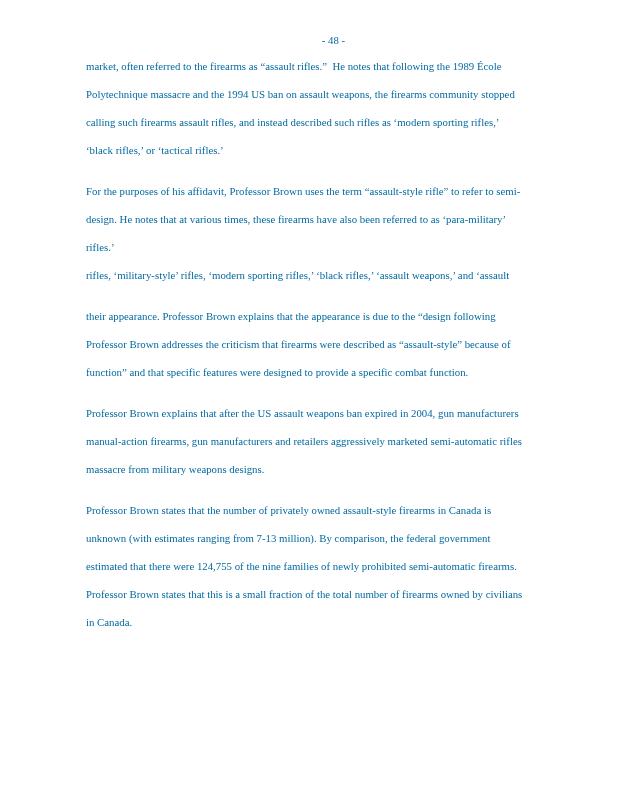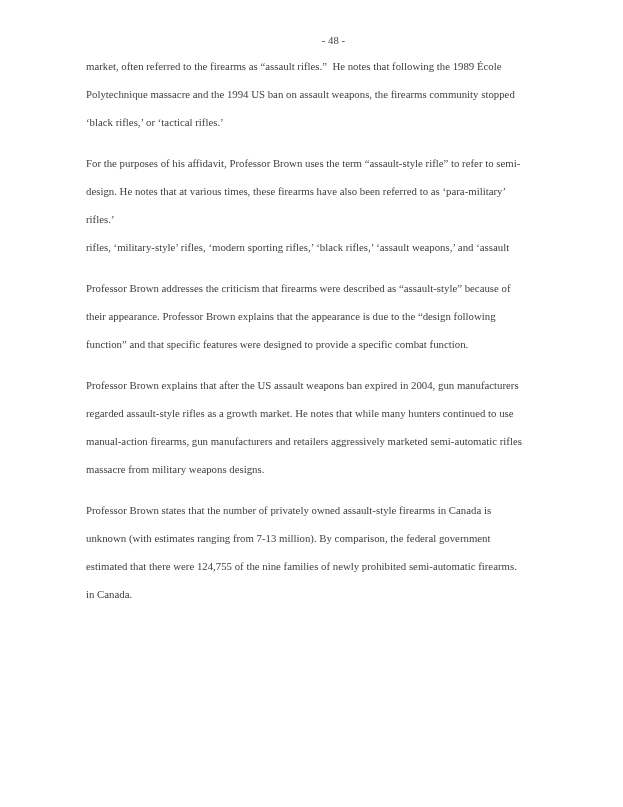--- a/index.html
+++ b/index.html
@@ -7,21 +7,21 @@
     padding: 0;
     background: #ffffff;
   }
   .page {
     position: relative;
     width: 623px;
     height: 807px;
     background: #ffffff;
     overflow: hidden;
     font-family: "Liberation Serif", "DejaVu Serif", serif;
-    color: #404040;
+    color: #0369a1;
   }
   .page-number {
     padding-top: 33px;
     margin-left: 70px;
     width: 527px;
     text-align: center;
     font-size: 10.8px;
     line-height: 14px;
   }
   .content {
@@ -40,39 +40,40 @@
 </style>
 </head>
 <body>
 
 <div class="page">
   <div class="page-number">- 48 -</div>
   <div class="content">
       <div class="paragraph">
         <div class="line">market, often referred to the firearms as “assault rifles.”  He notes that following the 1989 École</div>
         <div class="line">Polytechnique massacre and the 1994 US ban on assault weapons, the firearms community stopped</div>
+        <div class="line">calling such firearms assault rifles, and instead described such rifles as ‘modern sporting rifles,’</div>
         <div class="line">‘black rifles,’ or ‘tactical rifles.’</div>
       </div>
       <div class="paragraph">
         <div class="line">For the purposes of his affidavit, Professor Brown uses the term “assault-style rifle” to refer to semi-</div>
         <div class="line">design. He notes that at various times, these firearms have also been referred to as ‘para-military’</div>
         <div class="line">rifles.’</div>
         <div class="line">rifles, ‘military-style’ rifles, ‘modern sporting rifles,’ ‘black rifles,’ ‘assault weapons,’ and ‘assault</div>
       </div>
       <div class="paragraph">
+        <div class="line">their appearance. Professor Brown explains that the appearance is due to the “design following</div>
         <div class="line">Professor Brown addresses the criticism that firearms were described as “assault-style” because of</div>
-        <div class="line">their appearance. Professor Brown explains that the appearance is due to the “design following</div>
         <div class="line">function” and that specific features were designed to provide a specific combat function.</div>
       </div>
       <div class="paragraph">
         <div class="line">Professor Brown explains that after the US assault weapons ban expired in 2004, gun manufacturers</div>
-        <div class="line">regarded assault-style rifles as a growth market. He notes that while many hunters continued to use</div>
         <div class="line">manual-action firearms, gun manufacturers and retailers aggressively marketed semi-automatic rifles</div>
         <div class="line">massacre from military weapons designs.</div>
       </div>
       <div class="paragraph">
         <div class="line">Professor Brown states that the number of privately owned assault-style firearms in Canada is</div>
         <div class="line">unknown (with estimates ranging from 7-13 million). By comparison, the federal government</div>
         <div class="line">estimated that there were 124,755 of the nine families of newly prohibited semi-automatic firearms.</div>
+        <div class="line">Professor Brown states that this is a small fraction of the total number of firearms owned by civilians</div>
         <div class="line">in Canada.</div>
       </div>
     </div>
 </div>
 
 </body></html>

